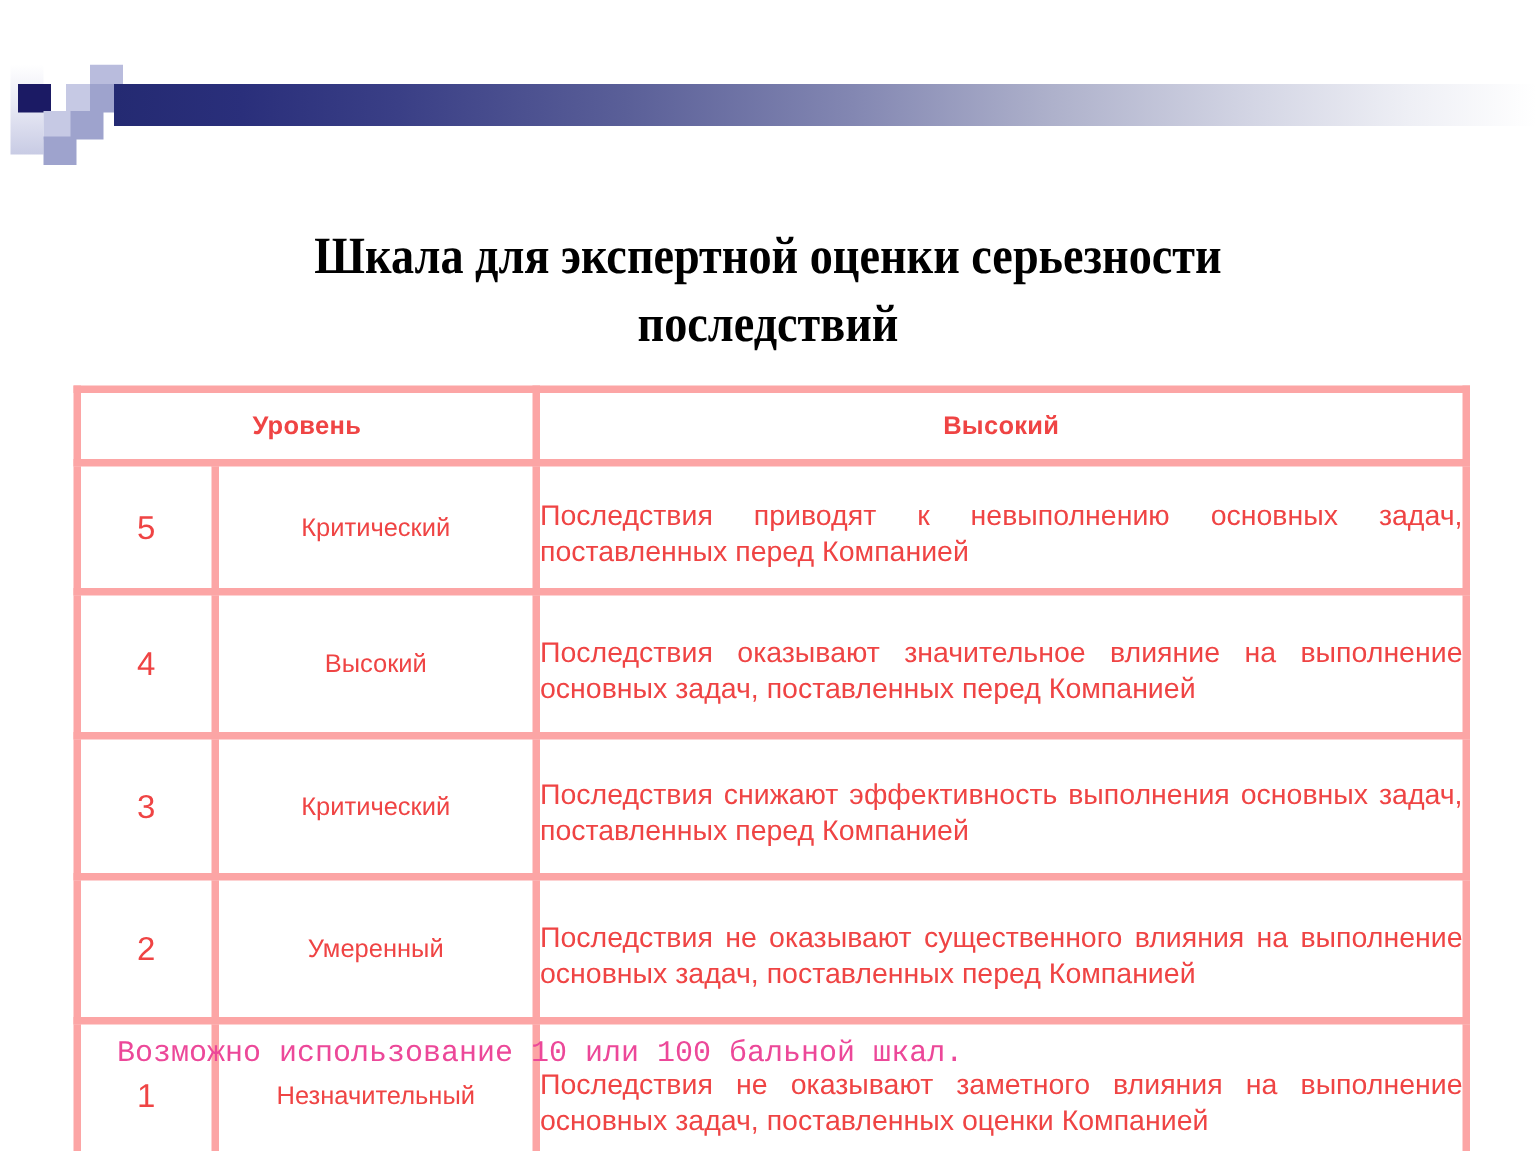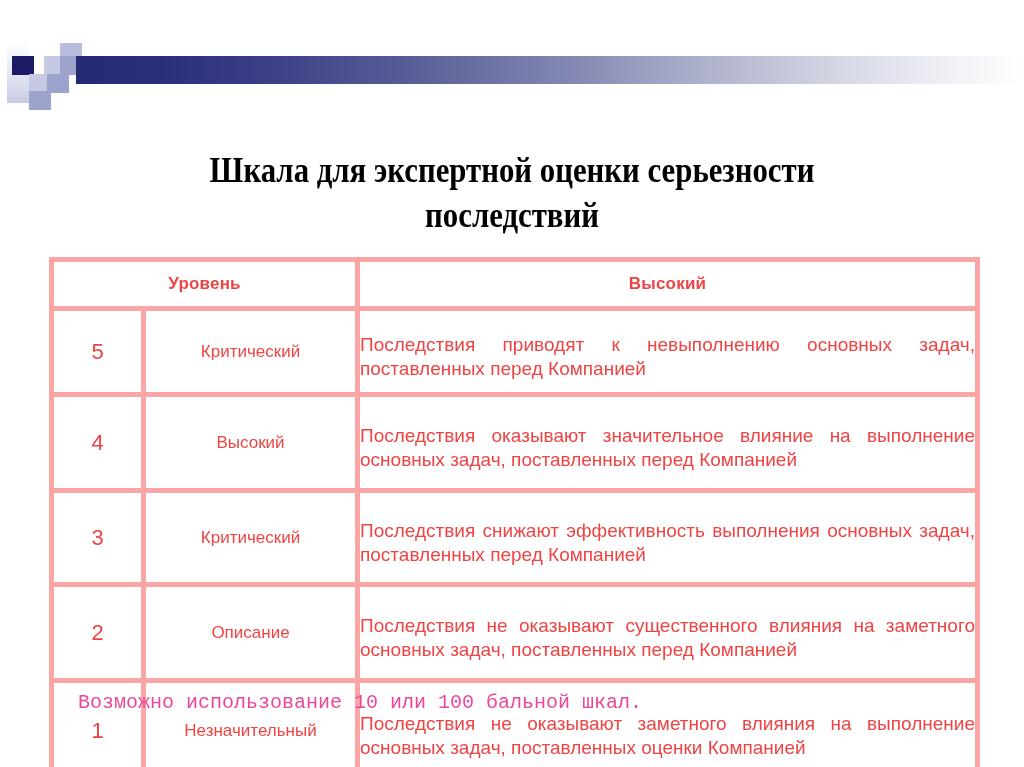--- a/index.html
+++ b/index.html
@@ -204,22 +204,22 @@
           <td class="name">Высокий</td>
           <td class="desc">Последствия оказывают значительное влияние на выполнение основных задач, поставленных перед Компанией</td>
         </tr>
         <tr class="r3">
           <td class="num">3</td>
           <td class="name">Критический</td>
           <td class="desc">Последствия снижают эффективность выполнения основных задач, поставленных перед Компанией</td>
         </tr>
         <tr class="r2">
           <td class="num">2</td>
-          <td class="name">Описание</td>
-          <td class="desc">Последствия не оказывают существенного влияния на заметного основных задач, поставленных перед Компанией</td>
+          <td class="name">Умеренный</td>
+          <td class="desc">Последствия не оказывают существенного влияния на выполнение основных задач, поставленных перед Компанией</td>
         </tr>
         <tr class="r1">
           <td class="num">1</td>
           <td class="name">Незначительный</td>
           <td class="desc">Последствия не оказывают заметного влияния на выполнение основных задач, поставленных оценки Компанией</td>
         </tr>
       </tbody>
     </table>
   </div>
 

